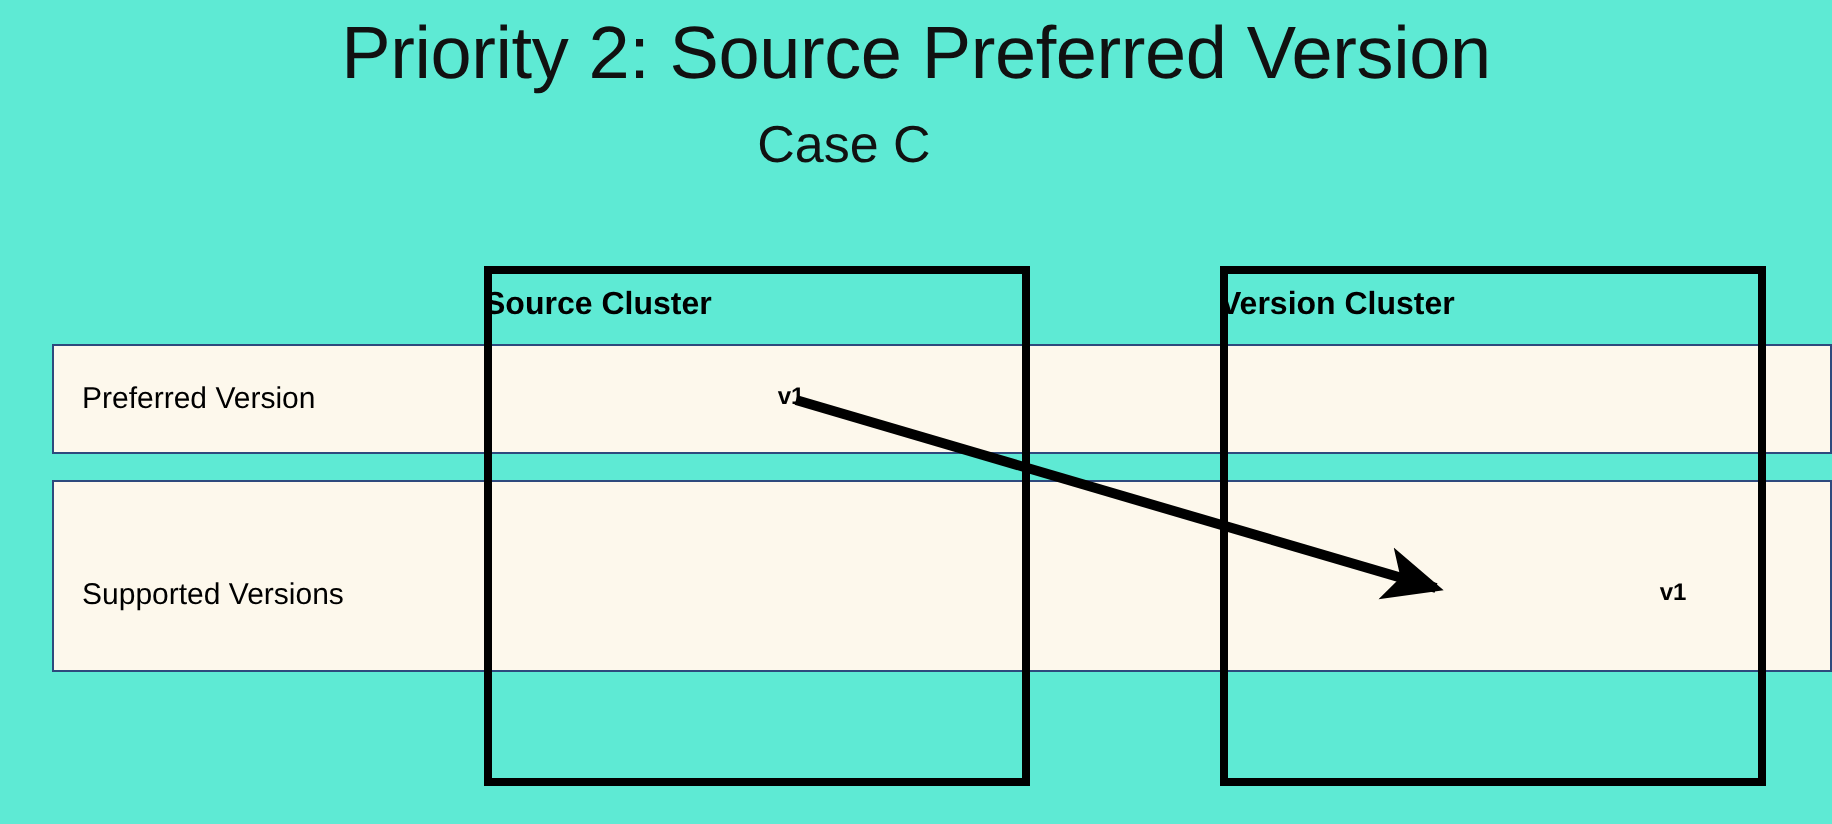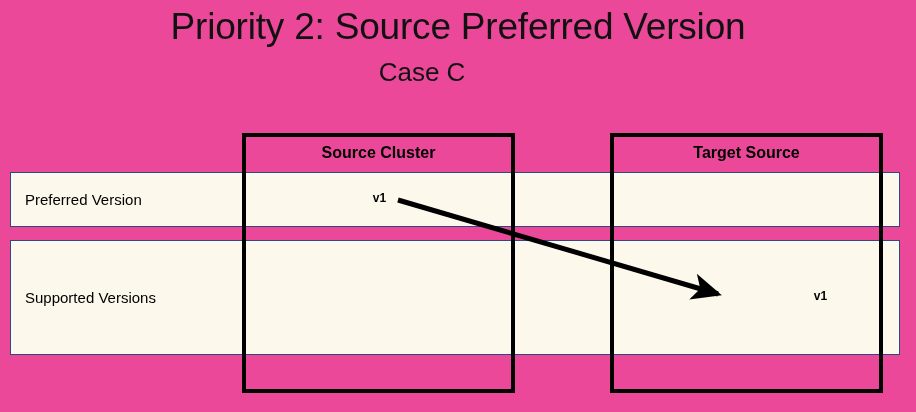--- a/index.html
+++ b/index.html
@@ -11,21 +11,21 @@
     height: 412px;
     background: #ffffff;
     font-family: "Liberation Sans", sans-serif;
     color: #000000;
     overflow: hidden;
   }
   #slide {
     position: relative;
     width: 916px;
     height: 412px;
-    background: #ec4899;
+    background: #5eead4;
   }
 
   
   .title {
     position: absolute;
     left: 0;
     top: 4px;
     width: 916px;
     text-align: center;
     font-size: 37px;
@@ -59,42 +59,42 @@
     z-index: 3;
   }
   #source-cluster-box { left: 242px; width: 273px; }
   #target-cluster-box { left: 610px; width: 273px; }
 
   .cluster-title {
     position: absolute;
     top: 136px;
     height: 34px;
     line-height: 34px;
-    text-align: center;
+    text-align: left;
     font-size: 16px;
     font-weight: bold;
     color: #000000;
     z-index: 6;
     white-space: nowrap;
   }
   #source-cluster-title { left: 242px; width: 273px; }
   #target-cluster-title { left: 610px; width: 273px; }
 
   
   .attr-row {
     position: absolute;
-    left: 10px;
+    left: 26px;
     width: 890px;
     box-sizing: border-box;
     background: #FDF8EC;
     border: 1px solid #2E4A7D;
     z-index: 2;
   }
   #row-preferred-version { top: 172px; height: 55px; }
-  #row-supported-versions { top: 240px; height: 115px; }
+  #row-supported-versions { top: 240px; height: 96px; }
 
   .row-label {
     position: absolute;
     left: 14px;
     font-size: 15px;
     font-weight: 400;
     color: #000000;
     white-space: nowrap;
   }
   #row-preferred-version .row-label { top: 18px; }
@@ -138,21 +138,21 @@
 
 <div id="slide">
 
   <div class="title">Priority 2: Source Preferred Version</div>
   <div class="subtitle">Case C</div>
 
   <div class="cluster-box" id="source-cluster-box"></div>
   <div class="cluster-box" id="target-cluster-box"></div>
 
   <div class="cluster-title" id="source-cluster-title">Source Cluster</div>
-  <div class="cluster-title" id="target-cluster-title">Target Source</div>
+  <div class="cluster-title" id="target-cluster-title">Version Cluster</div>
 
   <div class="attr-row" id="row-preferred-version">
     <div class="row-label">Preferred Version</div>
     <div class="cell-value source bold">v1</div>
   </div>
 
   <div class="attr-row" id="row-supported-versions">
     <div class="row-label">Supported Versions</div>
     <div class="cell-value bold" id="cell-target-supported">v1</div>
   </div>

